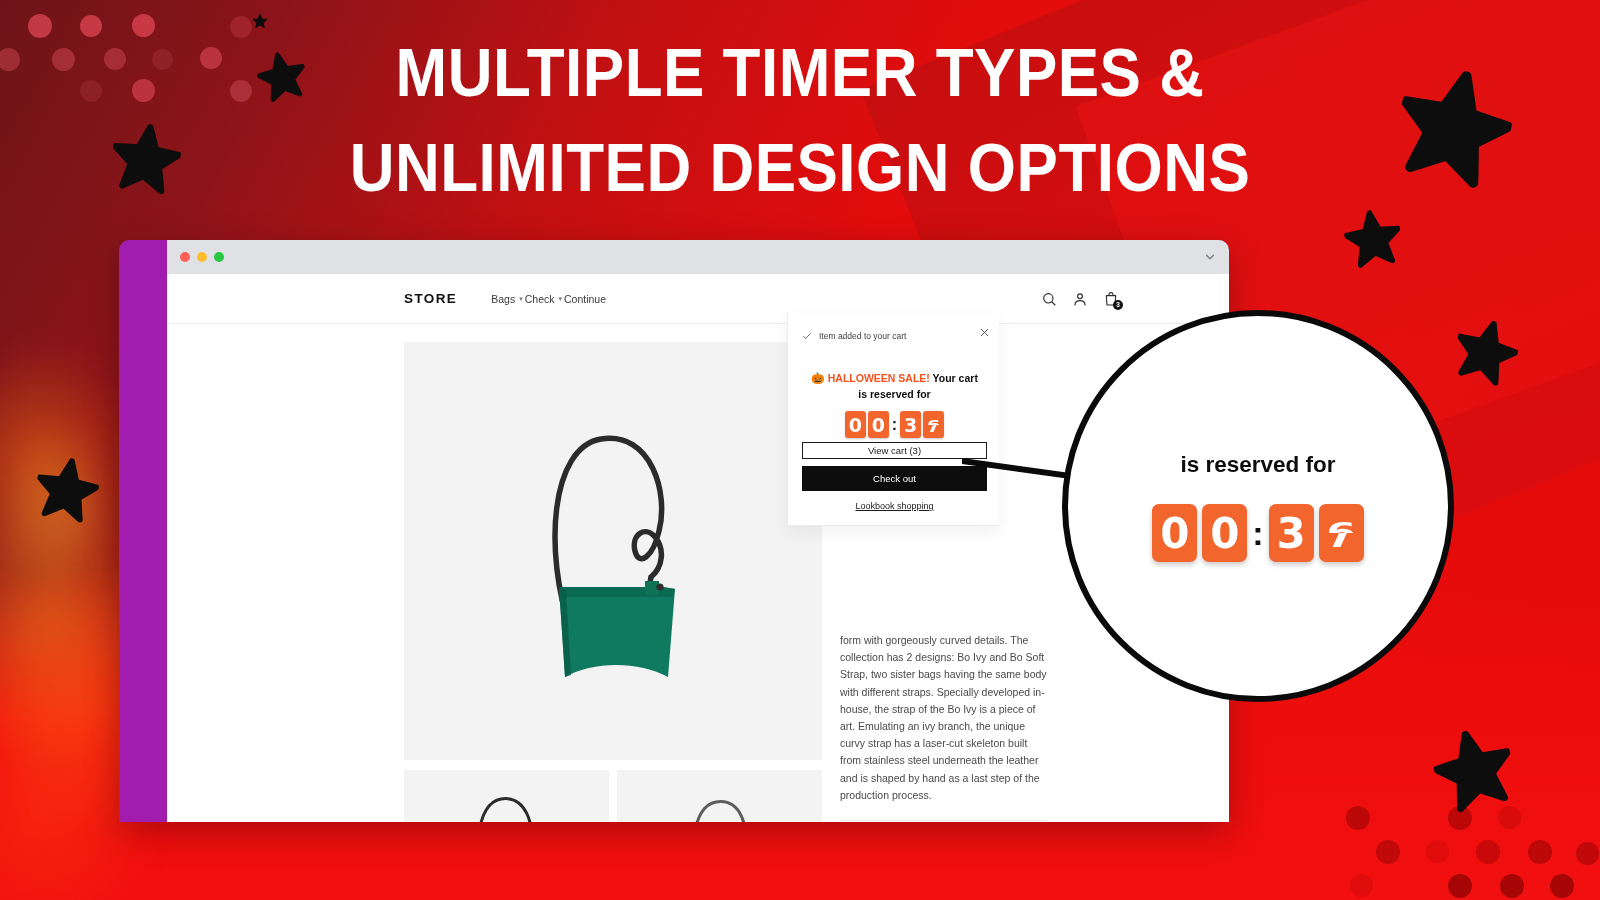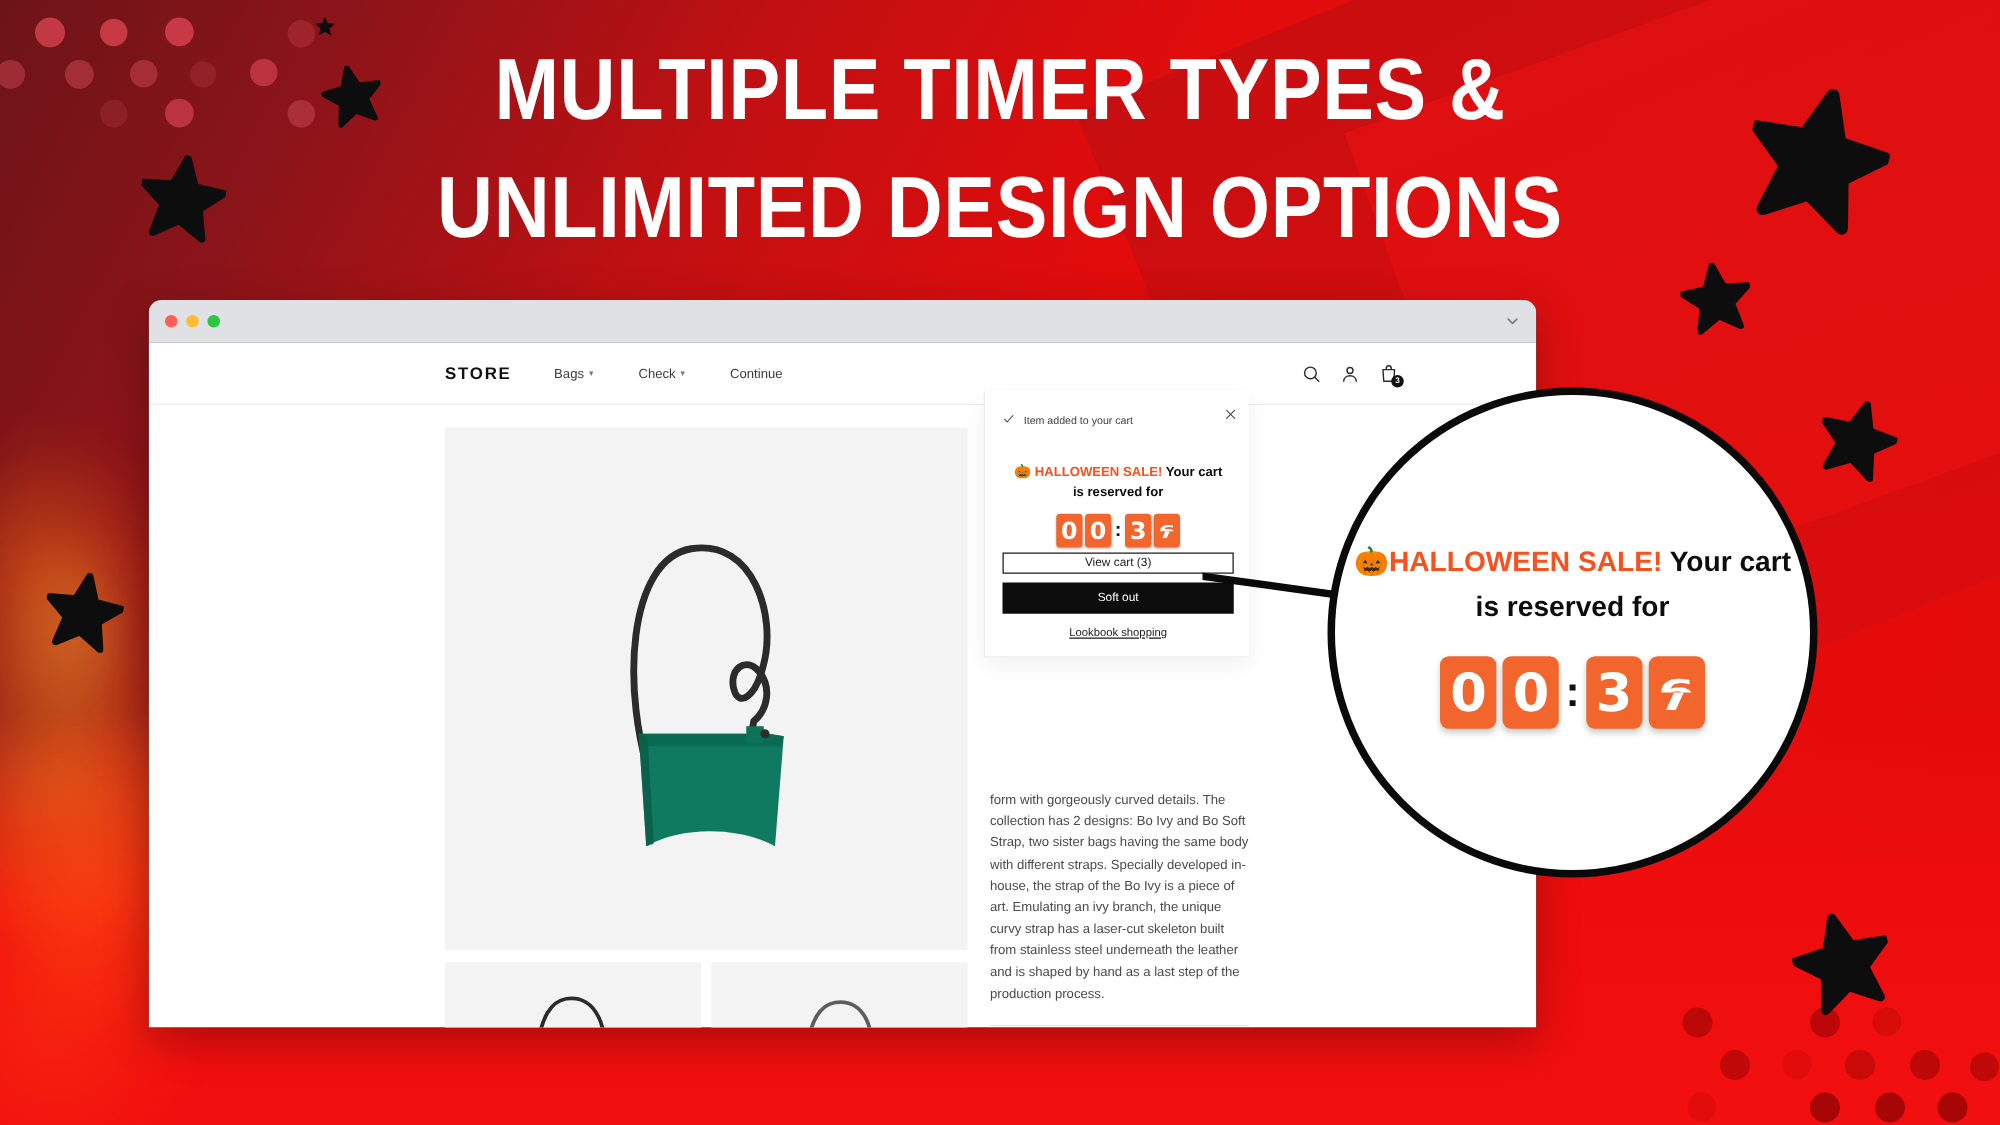--- a/index.html
+++ b/index.html
@@ -64,25 +64,26 @@
     letter-spacing:.5px;
     text-transform:uppercase;
     transform:scaleY(1.12);
   }
   #headline .ln { display:block; white-space:nowrap; }
 
   
   #browser {
     position:absolute; left:119px; top:240px;
     width:1110px; height:582px;
-    background:#404040;
+    background:#a21caf;
     border-radius:10px 10px 0 0;
     overflow:hidden;
     box-shadow:0 10px 34px rgba(0,0,0,.28);
     z-index:25;
+    padding-left:48px;
   }
   .chrome-bar {
     height:34px; background:#dfe1e5;
     display:flex; align-items:center; padding:0 13px;
     position:relative;
   }
   .tl-dots { display:flex; gap:7px; }
   .tl-dot { width:10px; height:10px; border-radius:50%; }
   .chevron-btn {
     position:absolute; right:12px; top:50%; transform:translateY(-50%);
@@ -94,21 +95,21 @@
     height:50px; background:#fff;
     display:flex; align-items:center;
     border-bottom:1px solid #ececec;
     padding:0 56px 0 0;
     position:relative;
   }
   .brand {
     font-weight:bold; font-size:13.5px; letter-spacing:1.4px;
     color:#111; margin-left:237px;
   }
-  .nav { display:flex; align-items:center; gap:36px; margin-left:34px; }
+  .nav { display:flex; align-items:center; gap:2px; margin-left:34px; }
   .nav-item {
     font-size:10.5px; color:#3b3b3b; display:flex; align-items:center; gap:4px;
   }
   .nav-caret { font-size:7px; color:#767676; }
   .hdr-icons { position:absolute; right:110px; display:flex; align-items:center; gap:15px; }
   .hicon { width:16px; height:16px; color:#2b2b2b; position:relative; }
   .cart-badge {
     position:absolute; right:-4px; bottom:-3px;
     width:10px; height:10px; border-radius:50%;
     background:#111; color:#fff; font-size:6.5px;
@@ -449,33 +450,30 @@
               <span class="gl">6</span>
             </span>
           <span class="bot-half">
               <span class="gl">7</span>
             </span>
         </span>
       </div>
     </div>
 
     <div class="btn-outline">View cart (3)</div>
-    <div class="btn-solid">Soft out</div>
+    <div class="btn-solid">Check out</div>
     <div class="continue">Lookbook shopping</div>
   </div>
 </div>
 
 <svg id="connector" viewBox="0 0 150 80">
   <path d="M2 28 L 132 46 L 132 52 L 2 34 Z" fill="#0a0a0a"></path>
 </svg>
 
 <div id="callout">
-  <div class="co-head">
-    <span>🎃</span><span class="hl">HALLOWEEN SALE!</span><span> Your cart</span>
-  </div>
   <div class="co-sub">is reserved for</div>
   <div class="co-digits">
     <span class="co-box">0</span>
     <span class="co-box">0</span>
     <span class="co-colon">:</span>
     <span class="co-box">3</span>
     <span class="co-box flip">
       <span class="top-half">
           <span class="gl">6</span>
         </span>

